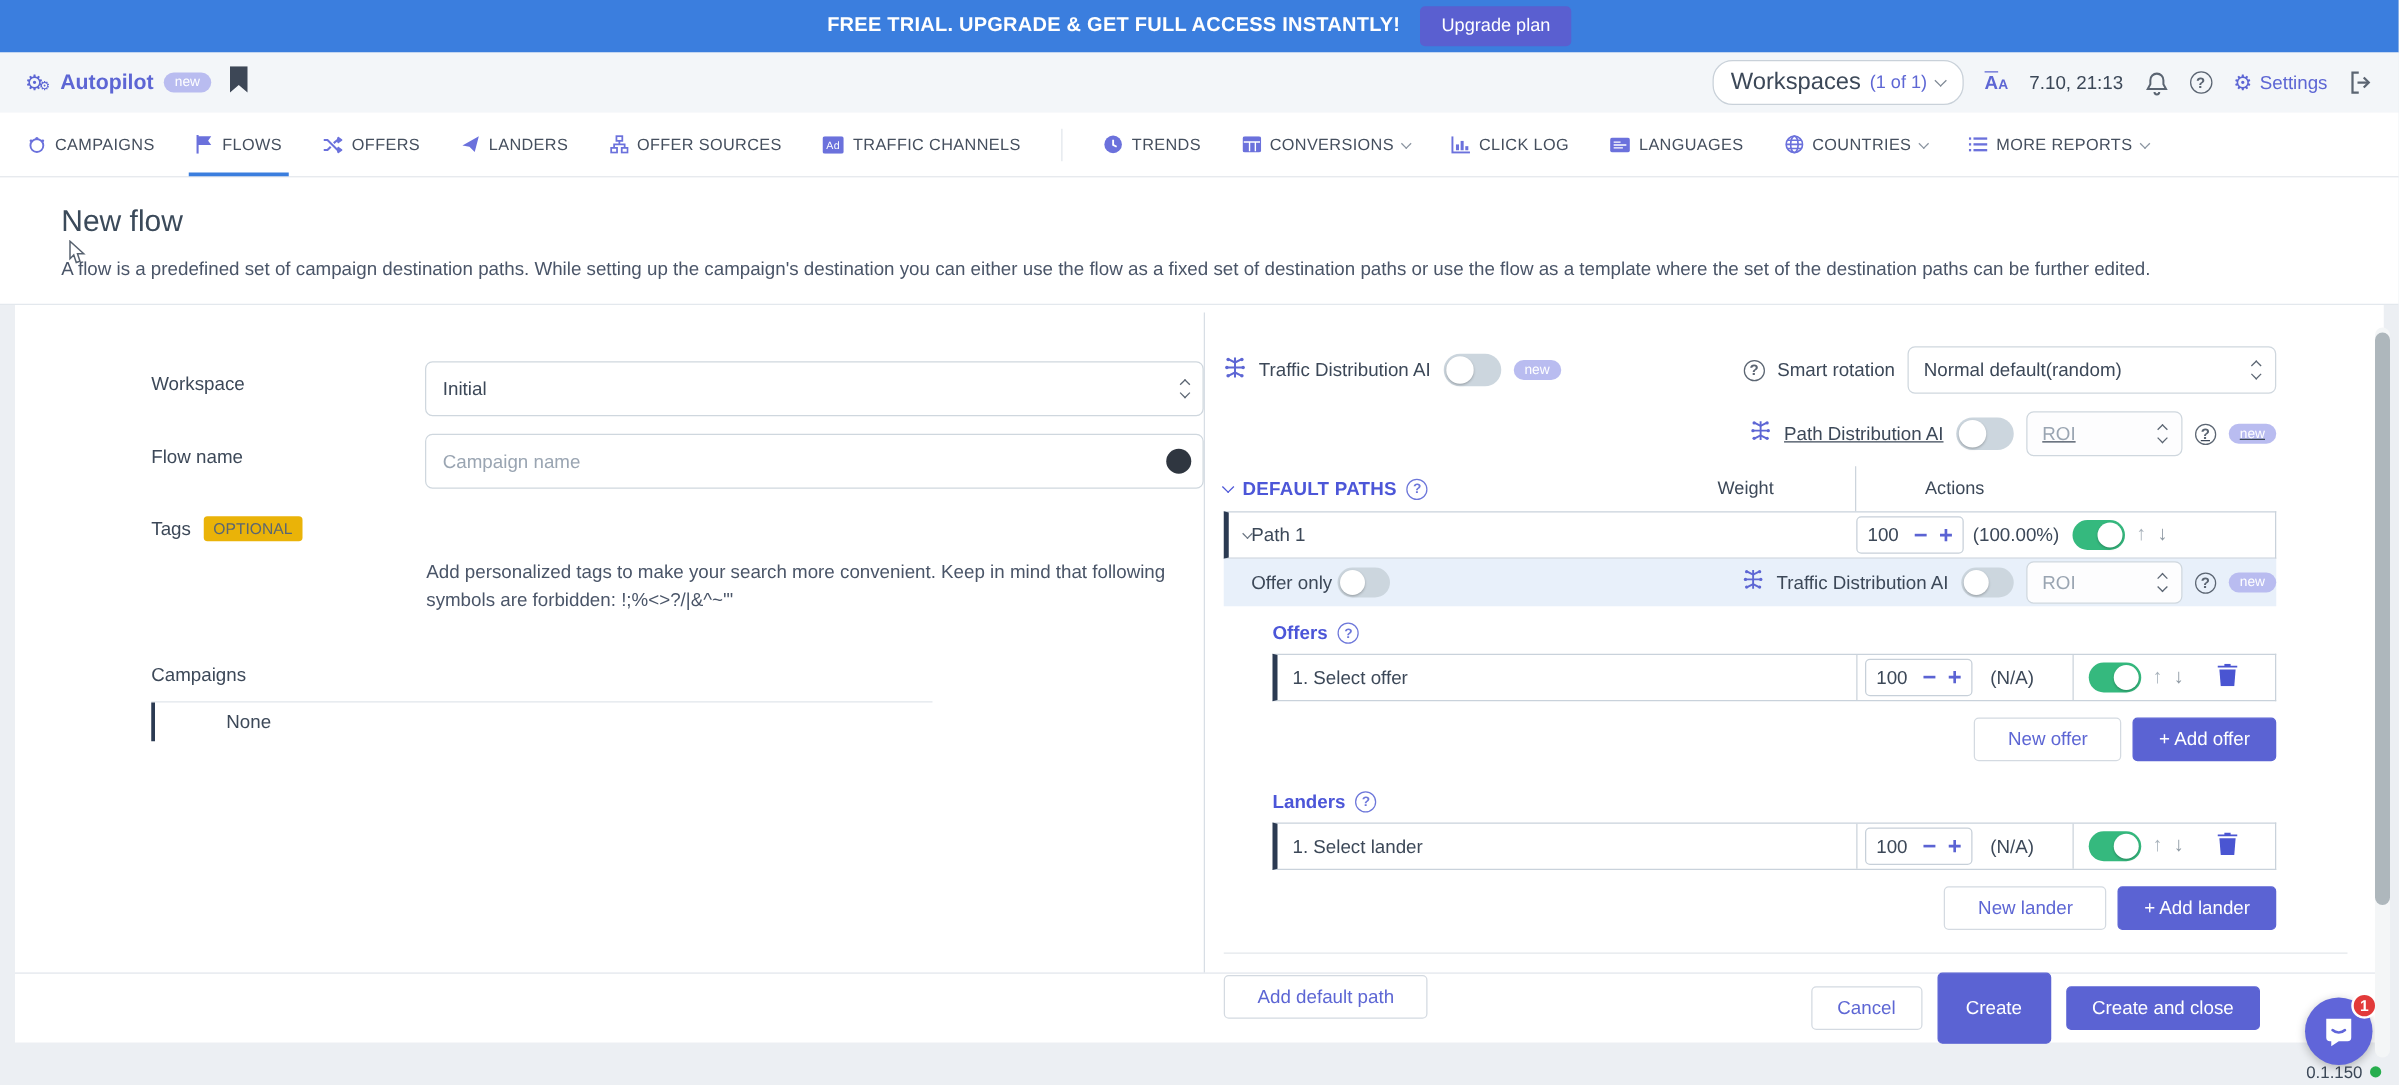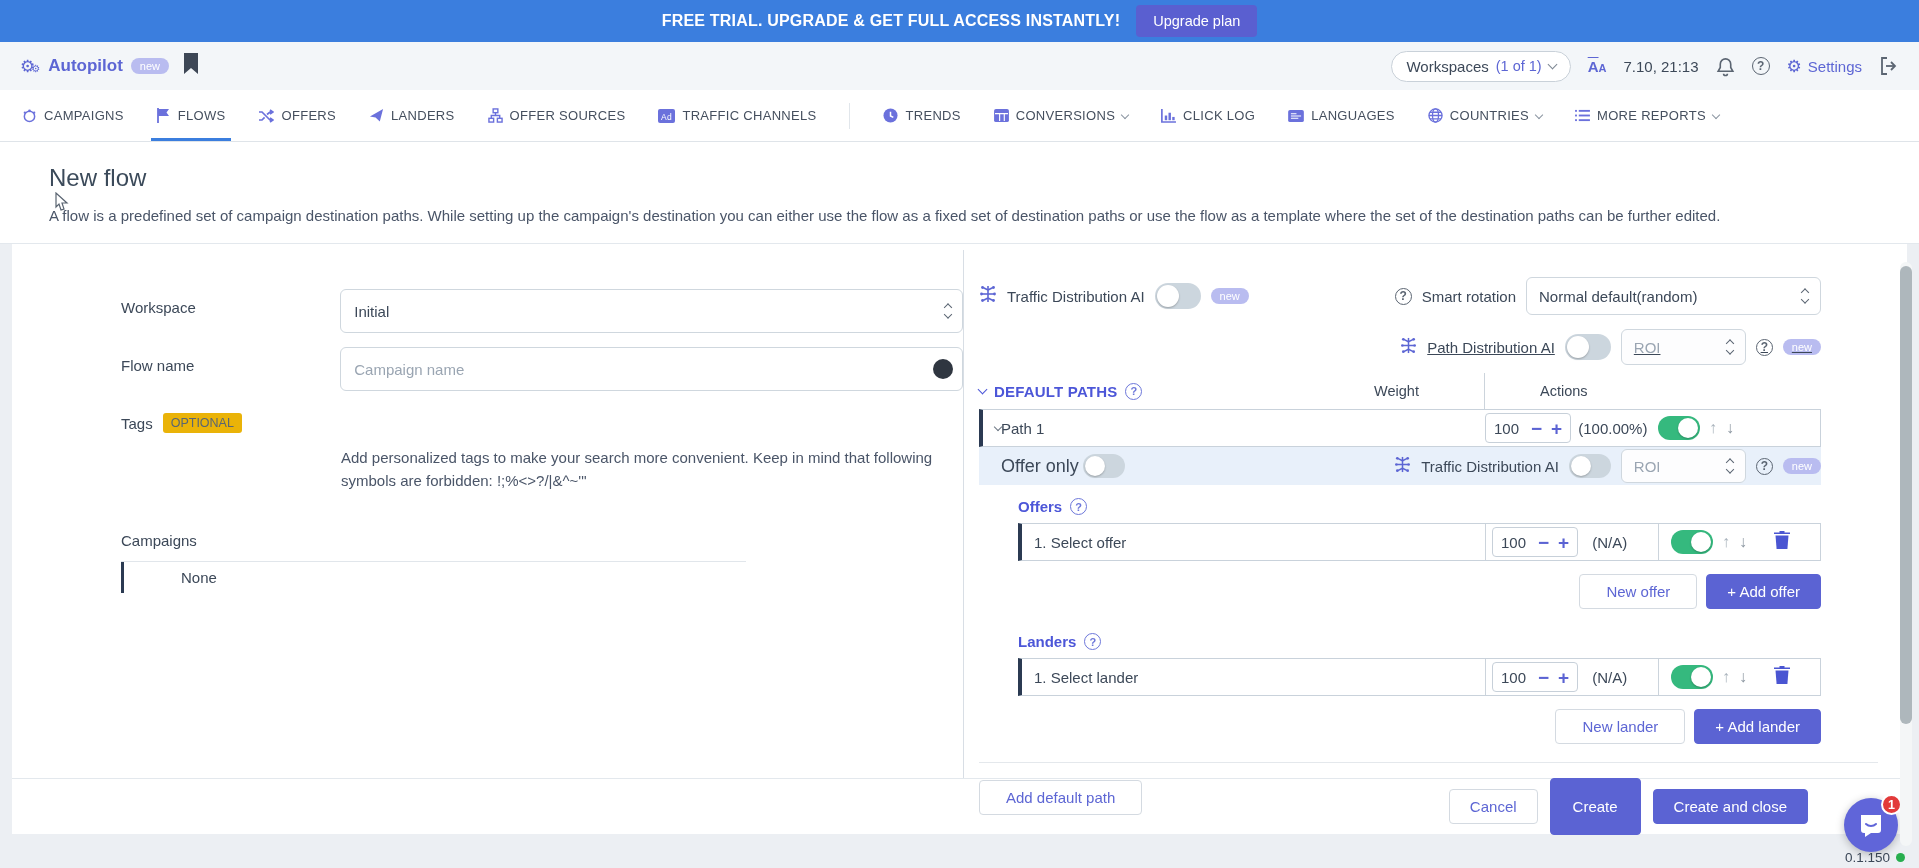--- a/index.html
+++ b/index.html
@@ -15,21 +15,21 @@
   
   .app-header { height:48px; background:#f3f6f9; display:flex; align-items:center; padding:0 20px; }
   .brand { display:flex; align-items:center; gap:8px; }
   .brand-gears { color:#5d66d4; font-size:17px; line-height:1; }
   .brand-name { color:#5d66d4; font-size:17px; font-weight:bold; }
   .badge-new { background:#b9bcf0; color:#fff; font-size:11px; border-radius:10px; padding:2px 9px; }
   .bookmark { margin-left:14px; }
   .header-right { margin-left:auto; display:flex; align-items:center; gap:17px; }
   .ws-pill { display:flex; align-items:center; gap:7px; background:#fff; border:1px solid #c9d1d9;
     border-radius:16px; padding:6px 14px; cursor:pointer; }
-  .ws-label { font-size:15px; color:#3c4858; }
+  .ws-label { font-size:19px; color:#3c4858; }
   .ws-count { font-size:14.5px; color:#5d66d4; }
   .chev { width:7px; height:7px; border-right:1.6px solid #7d8793; border-bottom:1.6px solid #7d8793;
     transform:rotate(45deg); margin-top:-3px; display:inline-block; }
   .translate-ic { color:#5d66d4; font-size:15px; font-weight:bold; cursor:pointer; }
   .translate-ic .big { text-decoration:overline; }
   .translate-ic .small { font-size:11px; }
   .time { font-size:15px; color:#3c4858; }
   .hdr-ic { cursor:pointer; display:flex; align-items:center; }
   .help-circle { width:18px; height:18px; border:1.5px solid #5b6572; border-radius:50%; color:#5b6572;
     font-size:12px; font-weight:bold; display:inline-flex; align-items:center; justify-content:center; }
@@ -118,21 +118,21 @@
   .weight-box { border:1px solid #c7d0d9; border-radius:4px; height:30px; display:flex; align-items:center;
     padding:0 8px; gap:9px; background:#fff; }
   .w-num { font-size:15px; color:#3c4858; min-width:28px; }
   .w-btn { color:#5b63d3; font-size:19px; font-weight:bold; line-height:1; cursor:pointer; }
   .pct { font-size:15px; color:#3c4858; }
   .arr { font-size:16px; cursor:pointer; }
   .arr.up { color:#aab4bd; }
   .arr.dn { color:#8d98a2; }
 
   .offer-only-band { display:flex; align-items:center; width:842px; height:38px; background:#e8f0fa; padding:0 0 0 22px; }
-  .oo-label { font-size:18px; color:#3c4858; margin-right:4px; }
+  .oo-label { font-size:15px; color:#3c4858; margin-right:4px; }
   .oo-right { margin-left:auto; display:flex; align-items:center; gap:10px; }
 
   .subsection { margin-left:39px; width:803px; }
   .sub-title { display:flex; align-items:center; gap:8px; color:#4c56d8; font-weight:bold; font-size:15px; margin:13px 0 8px; }
   .item-row { display:flex; align-items:center; width:803px; height:38px; background:#fff;
     border:1px solid #c9d2db; border-left:4px solid #2b3a52; }
   .item-name { flex:1; padding-left:12px; font-size:15px; color:#3c4858; }
   .ir-weight { width:173px; border-left:1px solid #ccd4dc; align-self:stretch; display:flex; align-items:center; gap:14px; padding-left:6px; }
   .ir-actions { width:162px; border-left:1px solid #ccd4dc; align-self:stretch; display:flex; align-items:center; gap:9px; padding-left:12px; }
   .btn-row { display:flex; justify-content:flex-end; gap:9px; margin-top:13px; }

